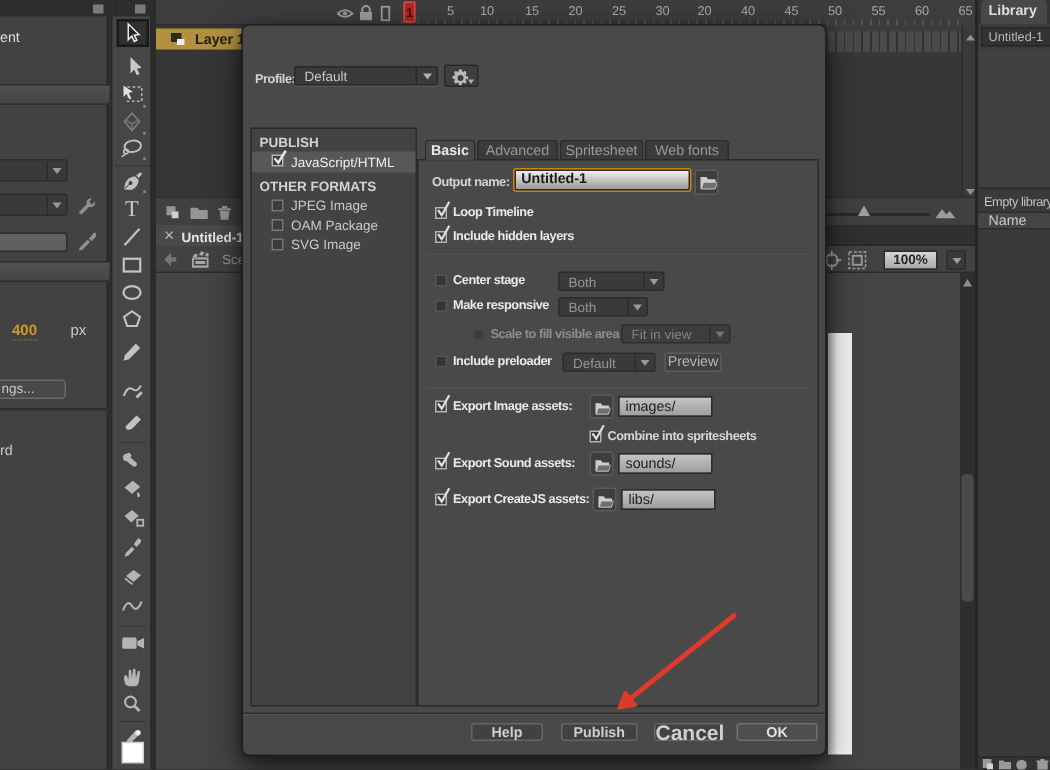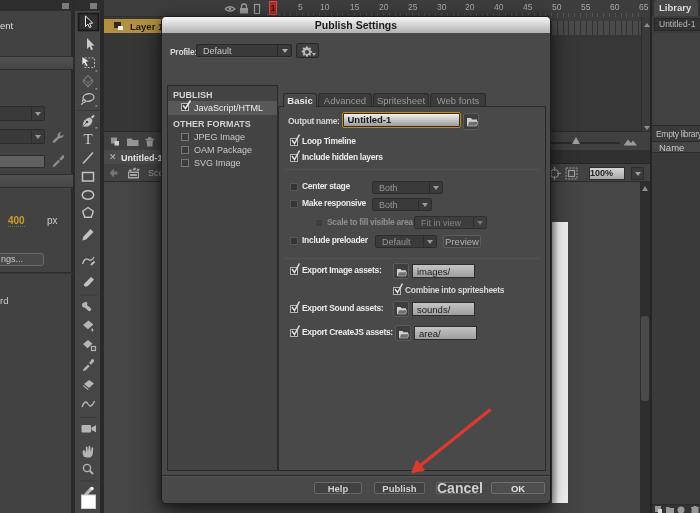--- a/index.html
+++ b/index.html
@@ -214,21 +214,21 @@
   <div class="abs" style="left:44px;top:4px;font-size:9px;color:#9a9a9a;">Sce</div>
 
   <svg class="abs" style="left:444px;top:2.5px;" width="13" height="13" viewBox="0 0 13 13">
         <circle cx="6.5" cy="6.5" r="4" fill="none" stroke="#9f9f9f" stroke-width="1.2"></circle>
         <path d="M6.5 0 v4 M6.5 9 v4 M0 6.5 h4 M9 6.5 h4" stroke="#9f9f9f" stroke-width="1.2"></path>
       </svg>
   <svg class="abs" style="left:461px;top:2.5px;" width="13" height="13" viewBox="0 0 13 13">
         <rect x="1" y="1" width="11" height="11" fill="none" stroke="#9f9f9f" stroke-width="1" stroke-dasharray="2 1.2"></rect>
         <rect x="3.5" y="3.5" width="6" height="6" fill="none" stroke="#9f9f9f" stroke-width="1.2"></rect>
       </svg>
-  <div class="abs" style="left:485px;top:3px;width:36px;height:13px;background:linear-gradient(#d6d6d6,#a8a8a8);border:1px solid #2c2c2c;font-size:9px;font-weight:700;color:#222;line-height:11px;padding-left:0;">100%</div>
+  <div class="abs" style="left:485px;top:3px;width:36px;height:13px;background:linear-gradient(#d6d6d6,#a8a8a8);border:1px solid #2c2c2c;font-size:9px;font-weight:700;color:#222;line-height:11px;padding-left:0;text-align:center;">100%</div>
   <div class="abs" style="left:527px;top:3px;width:13px;height:13px;background:#3a3a3a;border:1px solid #2c2c2c;">
     <div class="abs" style="left:2.5px;top:4px;width:0;height:0;border-left:3.5px solid transparent;border-right:3.5px solid transparent;border-top:4.5px solid #9f9f9f;"></div>
   </div>
 </div>
 
 <div class="abs" style="left:104px;top:182px;width:546px;height:331px;background:#454545;">
   <div class="abs" style="left:448px;top:40px;width:16px;height:281px;background:linear-gradient(90deg,#cfcfcf,#fdfdfd 40%,#f4f4f4);"></div>
 
   <div class="abs" style="left:536px;top:0;width:10px;height:331px;background:#2e2e2e;"></div>
   <div class="abs" style="left:537.5px;top:4px;width:0;height:0;border-left:3.5px solid transparent;border-right:3.5px solid transparent;border-bottom:5px solid #909090;"></div>
@@ -251,21 +251,20 @@
           <path d="M3 3 h4 v4 h-4 z" fill="#d5d5d5"></path>
       <path d="M11 1 h3 l1 1 h4 v5 h-8 z" fill="#9a9a9a"></path>
       <circle cx="26" cy="4" r="3.5" fill="#9a9a9a"></circle>
       <path d="M37 2 h6 v5 h-6 z M36 1.5 h8 M38.5 0.5 h3" stroke="#9a9a9a" fill="#9a9a9a" stroke-width="1"></path>
     </svg>
   </div>
 </div>
 
 <div class="abs" id="dialog" style="left:161px;top:16px;width:390px;height:488px;background:#494949;border:1px solid #1e1e1e;border-radius:5px;box-shadow:0 10px 24px rgba(0,0,0,0.55), 0 2px 8px rgba(0,0,0,0.4);">
 
-  <div class="abs" style="left:0;top:0;width:388px;height:16px;background:linear-gradient(#f6f6f6,#b2b2b2);border-radius:4px 4px 0 0;text-align:center;font-size:10.5px;font-weight:700;color:#1c1c1c;line-height:16px;">Publish Settings</div>
 
   <div class="abs" style="left:8px;top:30px;font-size:8.5px;font-weight:700;letter-spacing:-0.3px;color:#d4d4d4;">Profile:</div>
   <div class="abs" style="left:34px;top:27px;width:96px;height:13px;background:#3a3a3a;border:1px solid #282828;border-radius:2px;box-shadow:0 1px 0 rgba(255,255,255,0.07);">
     <div class="abs" style="left:6px;top:0px;font-size:9px;color:#c6c6c6;line-height:12px;">Default</div>
     <div class="abs" style="right:13px;top:0;width:1px;height:11px;background:#282828;"></div>
     <div class="abs" style="right:3.5px;top:4px;width:0;height:0;border-left:3.5px solid transparent;border-right:3.5px solid transparent;border-top:4.5px solid #b0b0b0;"></div>
   </div>
   <div class="abs" style="left:134px;top:26px;width:23px;height:15px;background:#3e3e3e;border:1px solid #282828;border-radius:2px;">
     <svg class="abs" style="left:4px;top:1.5px;" width="12" height="12" viewBox="0 0 24 24">
           <path fill="#b8b8b8" d="M12 8a4 4 0 100 8 4 4 0 000-8zm9.4 5.6l-2-.3a7.4 7.4 0 01-.6 1.5l1.2 1.6a1 1 0 01-.1 1.3l-1.4 1.4a1 1 0 01-1.3.1l-1.6-1.2c-.5.3-1 .5-1.5.6l-.3 2a1 1 0 01-1 .9h-2a1 1 0 01-1-.9l-.3-2a7.4 7.4 0 01-1.5-.6l-1.6 1.2a1 1 0 01-1.3-.1L3.7 17.7a1 1 0 01-.1-1.3l1.2-1.6c-.3-.5-.5-1-.6-1.5l-2-.3a1 1 0 01-.9-1v-2a1 1 0 01.9-1l2-.3c.1-.5.3-1 .6-1.5L3.6 5.6a1 1 0 01.1-1.3L5.1 2.9a1 1 0 011.3-.1L8 4c.5-.3 1-.5 1.5-.6l.3-2a1 1 0 011-.9h2a1 1 0 011 .9l.3 2c.5.1 1 .3 1.5.6l1.6-1.2a1 1 0 011.3.1l1.4 1.4a1 1 0 01.1 1.3L18.8 8c.3.5.5 1 .6 1.5l2 .3a1 1 0 01.9 1v2a1 1 0 01-.9.8z"></path>
@@ -392,21 +391,21 @@
   <svg class="abs" style="left:128px;top:307px;" width="12" height="13" viewBox="0 0 12 13">
         <path d="M2 7 l2.5 3.5 5-9" stroke="#dedede" stroke-width="1.5" fill="none"></path>
       </svg>
   <div class="abs" style="left:140px;top:310px;font-size:8.5px;font-weight:700;letter-spacing:-0.3px;color:#eaeaea;">Export CreateJS assets:</div>
   <div class="abs" style="left:233px;top:308px;width:16px;height:16px;background:#3e3e3e;border:1px solid #5a5a5a;border-radius:2px;">
     <svg class="abs" style="left:2px;top:3.5px;" width="11" height="9" viewBox="0 0 12 10">
           <path d="M1 1 h4 l1 1.5 h5 v6.5 h-10 z" fill="#cfcfcf"></path>
           <path d="M3 4.5 h9.5 l-2 4.5 h-9 z" fill="#6f6f6f" stroke="#cfcfcf" stroke-width="0.6"></path>
         </svg>
   </div>
-  <div class="abs" style="left:252px;top:309px;width:63px;height:14px;background:linear-gradient(#c4c4c4,#9e9e9e);border:1px solid #2c2c2c;font-size:9.5px;color:#1c1c1c;line-height:13px;padding-left:4px;">area/</div>
+  <div class="abs" style="left:252px;top:309px;width:63px;height:14px;background:linear-gradient(#c4c4c4,#9e9e9e);border:1px solid #2c2c2c;font-size:9.5px;color:#1c1c1c;line-height:13px;padding-left:4px;">libs/</div>
 
   <div class="abs" style="left:0;top:458px;width:388px;height:1px;background:#2e2e2e;box-shadow:0 1px 0 rgba(255,255,255,0.06);"></div>
   <div class="abs" style="left:152px;top:465px;width:48px;height:12px;background:#414141;border:1px solid #666;border-radius:2px;font-size:9.5px;font-weight:700;color:#cfcfcf;text-align:center;line-height:11px;">Help</div>
   <div class="abs" style="left:212px;top:465px;width:51px;height:12px;background:#414141;border:1px solid #666;border-radius:2px;font-size:9.5px;font-weight:700;color:#cfcfcf;text-align:center;line-height:11px;">Publish</div>
   <div class="abs" style="left:274px;top:465px;width:46px;height:12px;background:#414141;border:1px solid #666;border-radius:2px;font-size:14px;font-weight:700;color:#cfcfcf;text-align:center;line-height:11px;">Cancel</div>
   <div class="abs" style="left:329px;top:465px;width:54px;height:12px;background:#4e4e4e;border:1px solid #707070;border-radius:2px;font-size:9.5px;font-weight:700;color:#e2e2e2;text-align:center;line-height:11px;">OK</div>
 </div>
 
 <svg class="abs" style="left:400px;top:395px;z-index:30;" width="110" height="90" viewBox="0 0 110 90">
   <line x1="90.5" y1="14.5" x2="19.5" y2="71.3" stroke="#dd3a2e" stroke-width="3.3"></line>

